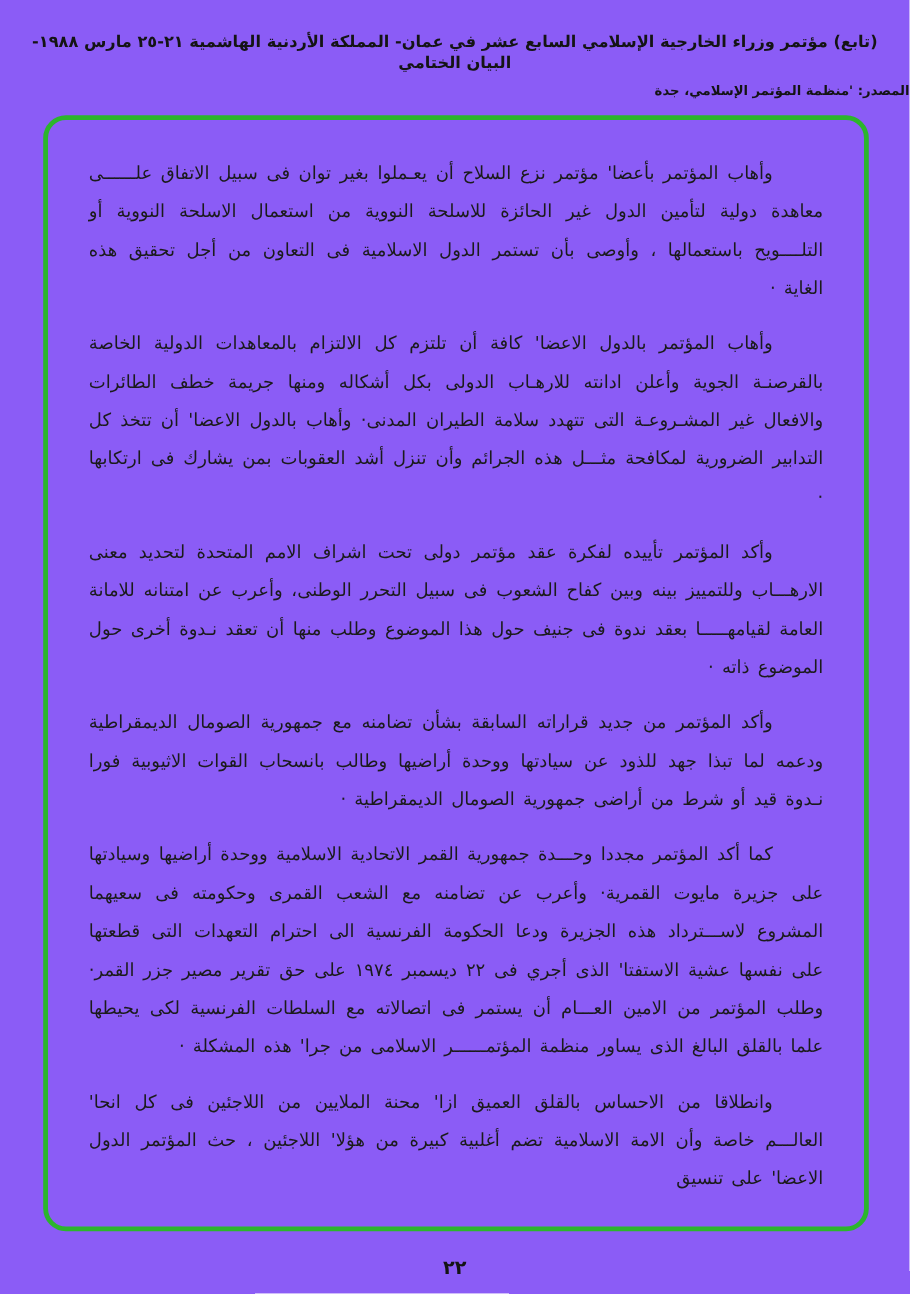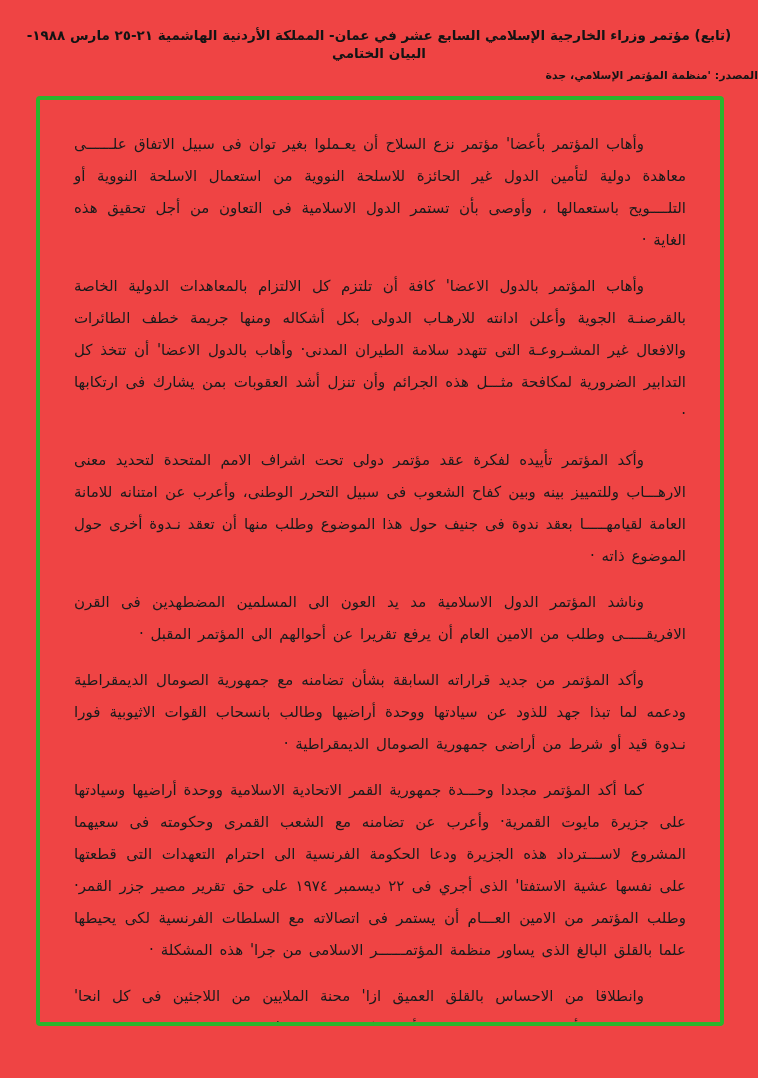--- a/index.html
+++ b/index.html
@@ -6,21 +6,21 @@
   html, body {
     margin: 0;
     padding: 0;
     background: #ffffff;
     font-family: "DejaVu Sans", sans-serif;
   }
   .page {
     position: relative;
     width: 758px;
     height: 1078px;
-    background: #ef4444;
+    background: #8b5cf6;
     overflow: hidden;
   }
   .doc-header {
     padding-top: 26px;
     text-align: center;
     color: #141414;
   }
   .doc-header .title-line {
     font-size: 13.5px;
     font-weight: bold;
@@ -33,21 +33,21 @@
     font-weight: bold;
     text-align: right;
   }
   .content-frame {
     position: absolute;
     top: 96px;
     left: 36px;
     width: 688px;
     height: 930px;
     border: 4px solid #2cb52c;
-    border-radius: 4px;
+    border-radius: 19px;
     padding: 28px 34px 20px 34px;
     overflow: hidden;
   }
   .paragraph {
     margin: 0 0 14px 0;
     direction: rtl;
     text-align: justify;
     text-indent: 42px;
     font-size: 15px;
     line-height: 32px;
@@ -72,20 +72,20 @@
 
   <div class="doc-header">
     <div class="title-line">(تابع) مؤتمر وزراء الخارجية الإسلامي السابع عشر في عمان- المملكة الأردنية الهاشمية ٢١-٢٥ مارس ١٩٨٨- البيان الختامي</div>
     <div class="source-line">المصدر: 'منظمة المؤتمر الإسلامي، جدة</div>
   </div>
 
   <div class="content-frame">
     <p class="paragraph">وأهاب المؤتمر بأعضا' مؤتمر نزع السلاح أن يعـملوا بغير توان فى سبيل الاتفاق علــــــى معاهدة دولية لتأمين الدول غير الحائزة للاسلحة النووية من استعمال الاسلحة النووية أو التلــــويح باستعمالها ، وأوصى بأن تستمر الدول الاسلامية فى التعاون من أجل تحقيق هذه الغاية ·</p>
     <p class="paragraph">وأهاب المؤتمر بالدول الاعضا' كافة أن تلتزم كل الالتزام بالمعاهدات الدولية الخاصة بالقرصنـة الجوية وأعلن ادانته للارهـاب الدولى بكل أشكاله ومنها جريمة خطف الطائرات والافعال غير المشـروعـة التى تتهدد سلامة الطيران المدنى· وأهاب بالدول الاعضا' أن تتخذ كل التدابير الضرورية لمكافحة مثـــل هذه الجرائم وأن تنزل أشد العقوبات بمن يشارك فى ارتكابها ·</p>
     <p class="paragraph">وأكد المؤتمر تأييده لفكرة عقد مؤتمر دولى تحت اشراف الامم المتحدة لتحديد معنى الارهـــاب وللتمييز بينه وبين كفاح الشعوب فى سبيل التحرر الوطنى، وأعرب عن امتنانه للامانة العامة لقيامهـــــا بعقد ندوة فى جنيف حول هذا الموضوع وطلب منها أن تعقد نـدوة أخرى حول الموضوع ذاته ·</p>
-    <p class="paragraph">وناشد المؤتمر الدول الاسلامية مد يد العون الى المسلمين المضطهدين فى القرن الافريقـــــى وطلب من الامين العام أن يرفع تقريرا عن أحوالهم الى المؤتمر المقبل ·</p>
     <p class="paragraph">وأكد المؤتمر من جديد قراراته السابقة بشأن تضامنه مع جمهورية الصومال الديمقراطية ودعمه لما تبذا جهد للذود عن سيادتها ووحدة أراضيها وطالب بانسحاب القوات الاثيوبية فورا نـدوة قيد أو شرط من أراضى جمهورية الصومال الديمقراطية ·</p>
     <p class="paragraph">كما أكد المؤتمر مجددا وحـــدة جمهورية القمر الاتحادية الاسلامية ووحدة أراضيها وسيادتها على جزيرة مايوت القمرية· وأعرب عن تضامنه مع الشعب القمرى وحكومته فى سعيهما المشروع لاســـترداد هذه الجزيرة ودعا الحكومة الفرنسية الى احترام التعهدات التى قطعتها على نفسها عشية الاستفتا' الذى أجري فى ٢٢ ديسمبر ١٩٧٤ على حق تقرير مصير جزر القمر· وطلب المؤتمر من الامين العـــام أن يستمر فى اتصالاته مع السلطات الفرنسية لكى يحيطها علما بالقلق البالغ الذى يساور منظمة المؤتمــــــر الاسلامى من جرا' هذه المشكلة ·</p>
     <p class="paragraph">وانطلاقا من الاحساس بالقلق العميق ازا' محنة الملايين من اللاجئين فى كل انحا' العالـــم خاصة وأن الامة الاسلامية تضم أغلبية كبيرة من هؤلا' اللاجئين ، حث المؤتمر الدول الاعضا' على تنسيق</p>
   </div>
 
+  <div class="page-number">٢٢</div>
 
 </div>
 
 </body></html>

